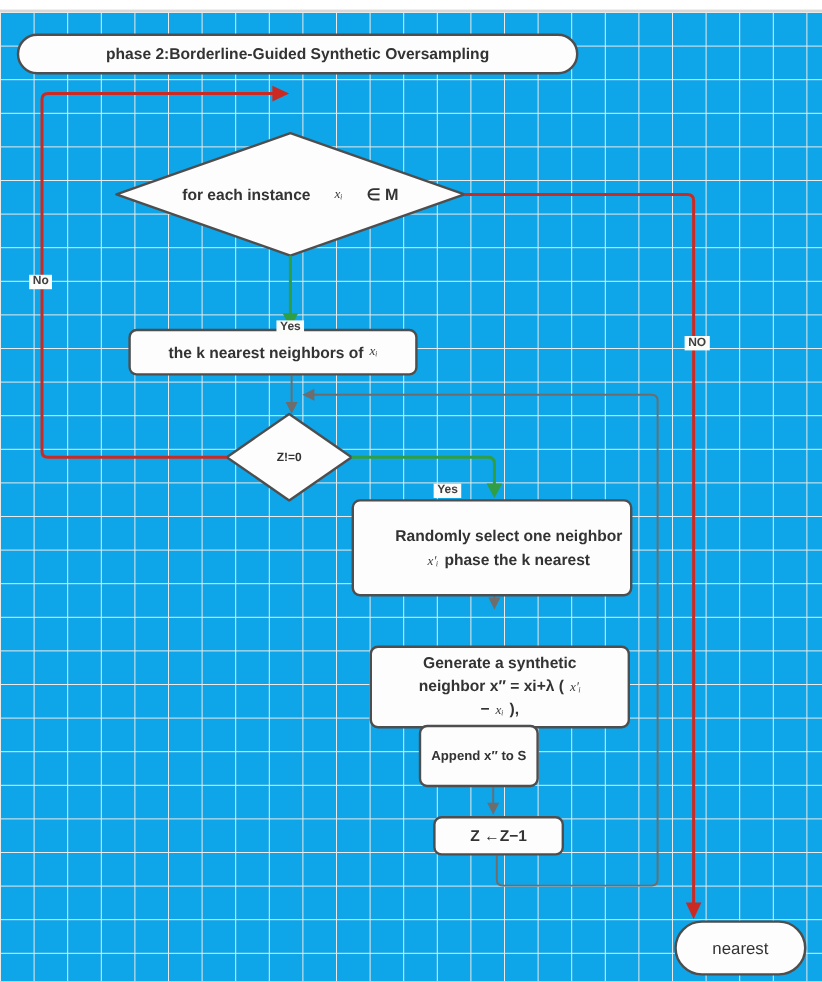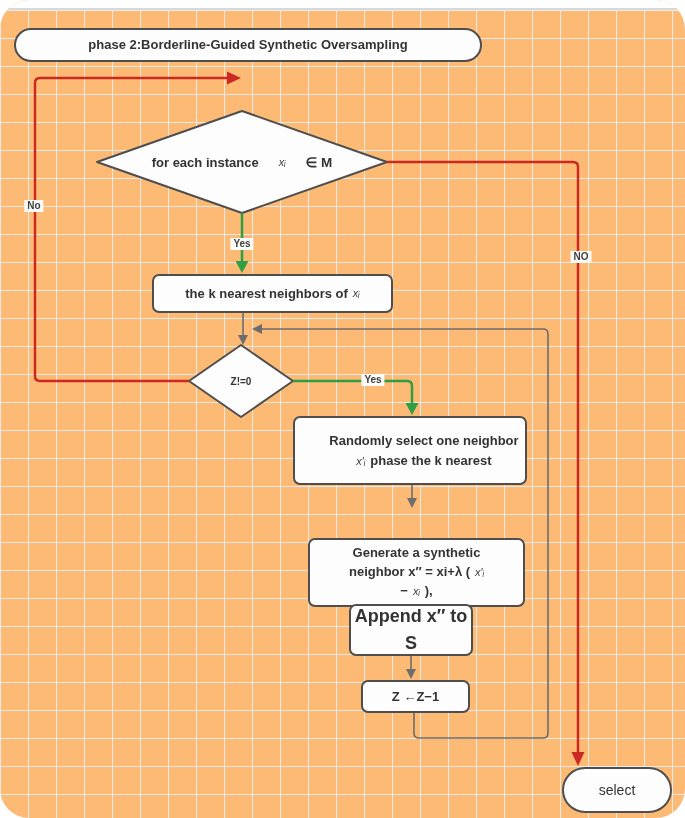--- a/index.html
+++ b/index.html
@@ -1,41 +1,41 @@
 <!DOCTYPE html>
 <html><head>
 <meta charset="utf-8">
 <style>
   html,body{margin:0;padding:0;background:#ffffff;}
-  .canvas{position:relative;width:685px;height:818px;overflow:hidden;background:#fdba74;
-          font-family:"Liberation Sans",sans-serif;border-radius:29px;}
+  .canvas{position:relative;width:685px;height:818px;overflow:hidden;background:#0ea5e9;
+          font-family:"Liberation Sans",sans-serif;}
   .grid{position:absolute;inset:0;z-index:0;
         background-image:linear-gradient(to bottom,#e9ebe9 1px,transparent 1px),
                          linear-gradient(to right,#e9ebe9 1px,transparent 1px);
         background-size:28px 28px;background-position:0 10px;}
   .topband{position:absolute;left:0;top:0;width:685px;height:8px;background:#ffffff;
            border-bottom:2px solid #d8d8d8;z-index:1;}
   svg.wires{position:absolute;left:0;top:0;z-index:2;pointer-events:none;}
   .node{position:absolute;box-sizing:border-box;background:#fdfdfd;border:2px solid #4e4e4e;
         display:flex;flex-direction:column;align-items:center;justify-content:center;
         text-align:center;color:#333333;font-size:13px;font-weight:700;line-height:1.5;z-index:3;}
   .stadium{border-radius:18px;}
   .rect{border-radius:7px;}
   .dtext{position:absolute;display:flex;align-items:center;justify-content:center;gap:20px;
          z-index:3;color:#333333;font-size:13px;font-weight:700;}
   .row{display:flex;align-items:baseline;justify-content:center;gap:5px;}
-  .m{font-family:Liberation Sans, sans-serif;font-style:italic;font-weight:400;font-size:11px;color:#3a3a3a;}
+  .m{font-family:Liberation Serif, serif;font-style:italic;font-weight:400;font-size:11px;color:#3a3a3a;}
   .suffix{font-size:13.5px;font-weight:700;}
   .lbl{position:absolute;z-index:4;font-size:10px;font-weight:700;color:#3f3f3f;
-       background:#fcfcfa;padding:1px 3px;transform:translate(-50%,-50%);line-height:1;}
+       background:#fcfcfa;padding:1px 3px;transform:translate(-50%,-50%);line-height:1;margin-top:29px;}
   [data-name="node-start"]{left:14px;top:28px;width:468px;height:34px;}
-  [data-name="node-knn"]{left:107px;top:274px;width:241px;height:39px;flex-direction:row;gap:5px;margin-left:45px;}
-  [data-name="node-select-neighbor"]{left:293px;top:416px;width:234px;height:69px;padding-left:28px;}
+  [data-name="node-knn"]{left:107px;top:274px;width:241px;height:39px;flex-direction:row;gap:5px;}
+  [data-name="node-select-neighbor"]{left:293px;top:416px;width:234px;height:81px;padding-left:28px;}
   [data-name="node-generate"]{left:308px;top:509px;width:217px;height:69px;line-height:1.45;margin-top:29px;}
-  [data-name="node-append"]{left:349px;top:604px;width:124px;height:52px;font-size:18px;align-items:center;}
+  [data-name="node-append"]{left:349px;top:604px;width:100px;height:52px;font-size:11px;align-items:center;}
   [data-name="node-decrement"]{left:361px;top:680px;width:109px;height:33px;}
   [data-name="node-return"]{left:562px;top:767px;width:110px;height:46px;font-weight:400;
                             font-size:14px;border-radius:23px;}
   [data-name="diamond-loop-text"]{left:97px;top:111px;width:290px;height:102px;}
   [data-name="diamond-z-text"]{left:189px;top:345px;width:104px;height:72px;font-size:10px;}
   [data-name="label-yes-loop"]{left:242px;top:244px;}
   [data-name="label-yes-z"]{left:373px;top:380px;}
   [data-name="label-no-left"]{left:34px;top:206px;}
   [data-name="label-no-right"]{left:581px;top:257px;}
 </style>
@@ -125,20 +125,20 @@
 
   <div class="node rect" data-name="node-append">
     <span data-name="append-label">Append x″ to S</span>
   </div>
 
   <div class="node rect" data-name="node-decrement">
     <span data-name="decrement-label">Z ←Z−1</span>
   </div>
 
   <div class="node" data-name="node-return">
-    <span data-name="return-label">select</span>
+    <span data-name="return-label">nearest</span>
   </div>
 
   <div class="lbl" data-name="label-yes-loop">Yes</div>
   <div class="lbl" data-name="label-yes-z">Yes</div>
   <div class="lbl" data-name="label-no-left">No</div>
   <div class="lbl" data-name="label-no-right">NO</div>
 </div>
 
 </body></html>

